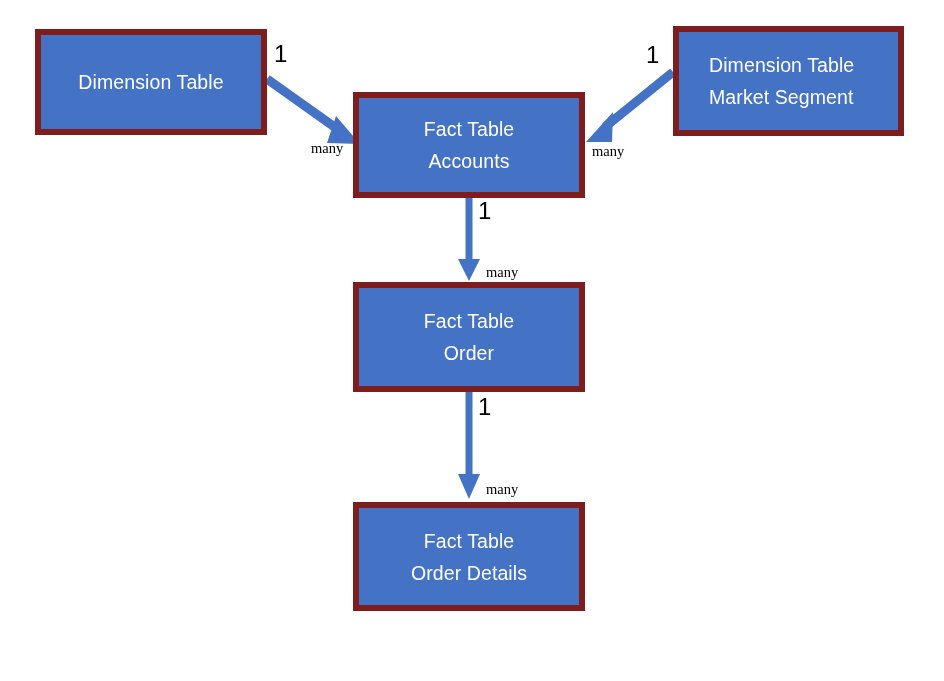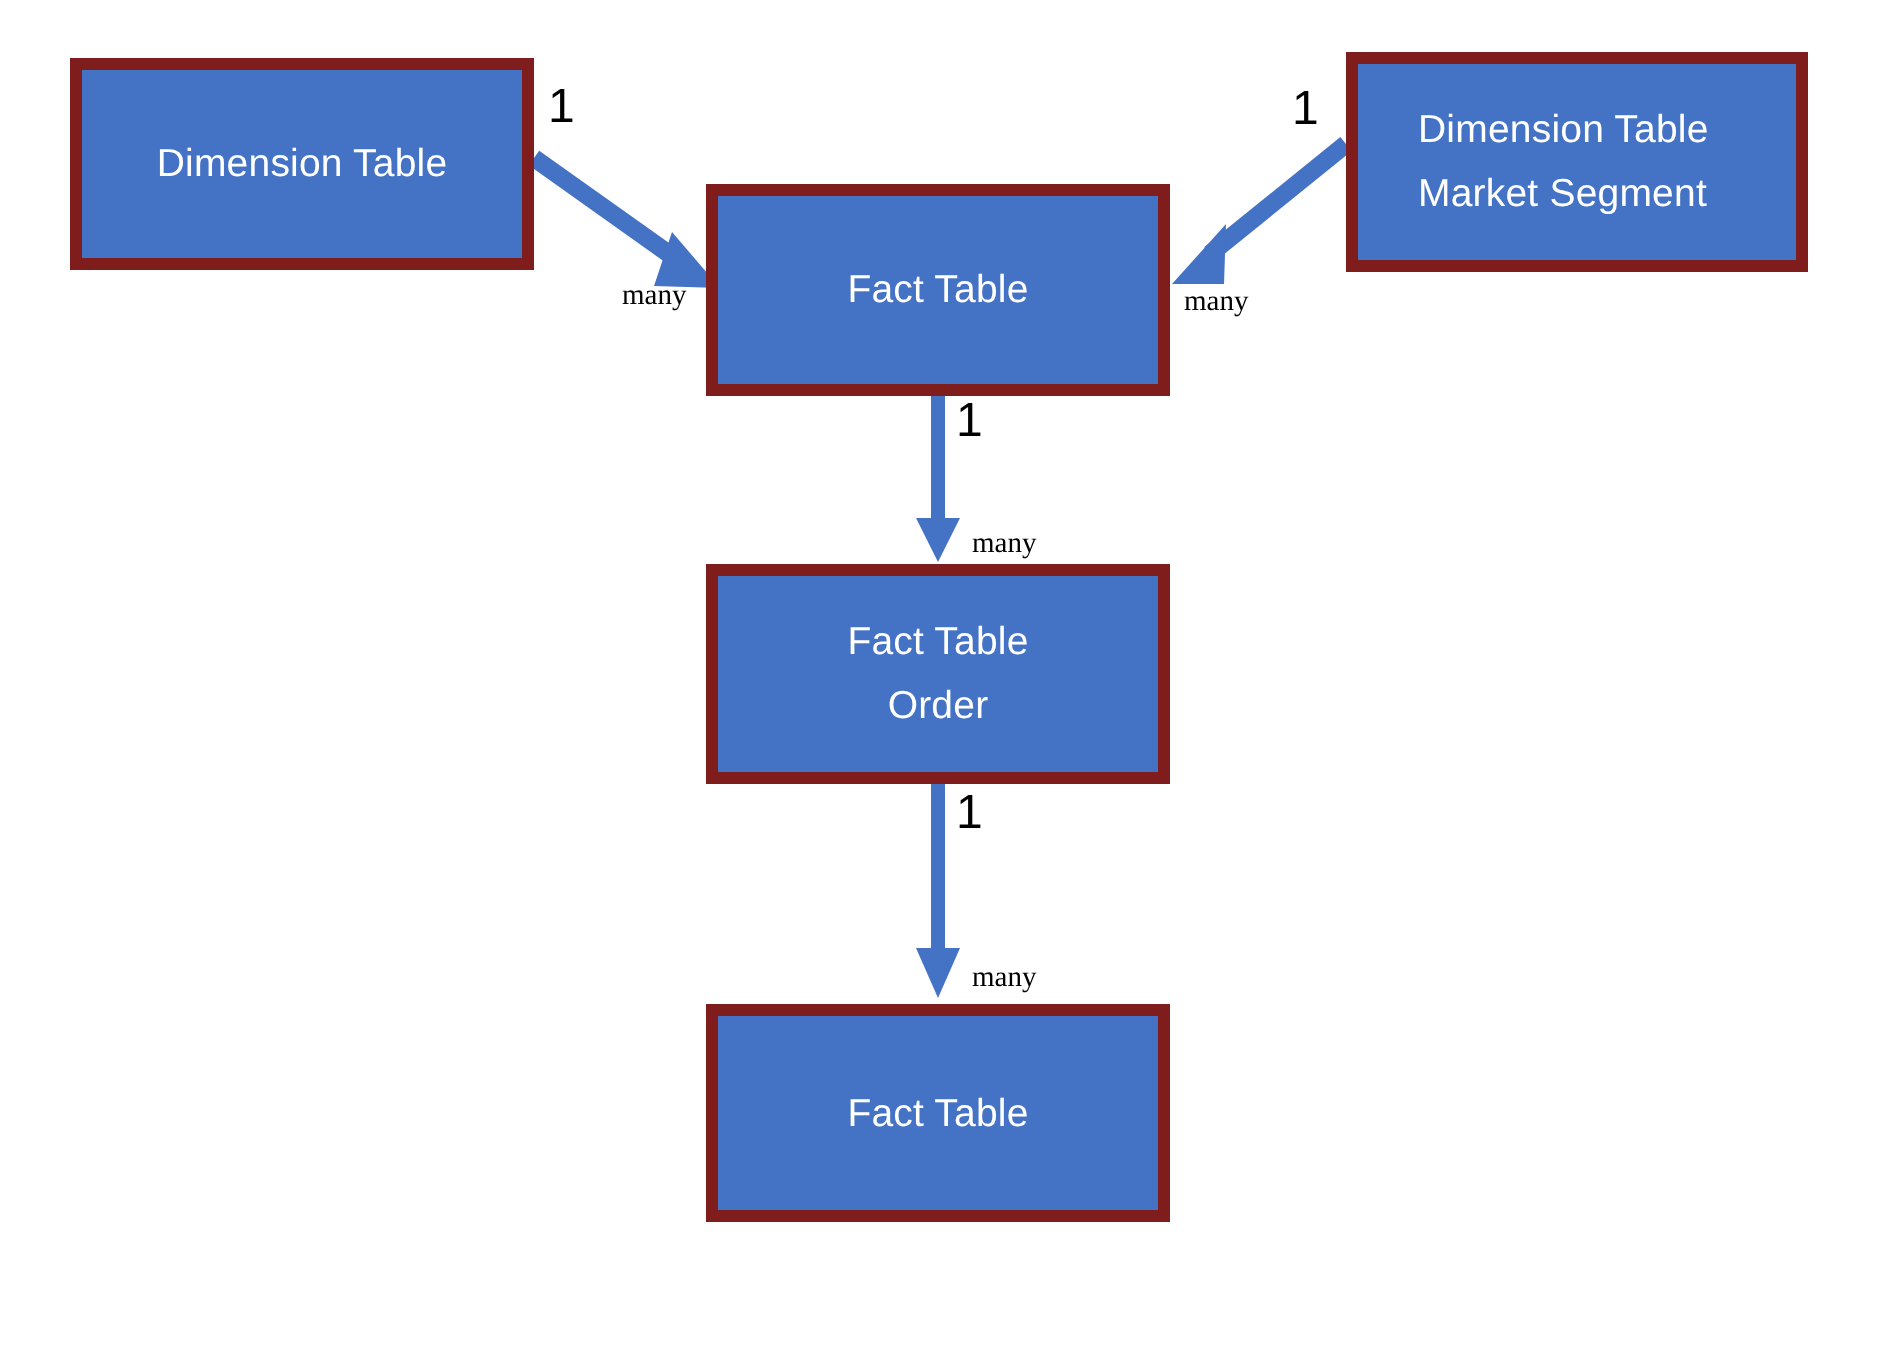--- a/index.html
+++ b/index.html
@@ -100,29 +100,31 @@
     <span class="ln">Dimension Table</span>
   </div>
 
   <div class="node block-align" style="left:673px; top:26px; width:231px; height:110px;">
     <span class="ln">Dimension Table</span>
     <span class="ln">Market Segment</span>
   </div>
 
   <div class="node" style="left:353px; top:92px; width:232px; height:106px;">
     <span class="ln">Fact Table</span>
+    <span class="ln">Accounts</span>
   </div>
 
   <div class="node" style="left:353px; top:282px; width:232px; height:110px;">
     <span class="ln">Fact Table</span>
     <span class="ln">Order</span>
   </div>
 
   <div class="node" style="left:353px; top:502px; width:232px; height:109px;">
     <span class="ln">Fact Table</span>
+    <span class="ln">Order Details</span>
   </div>
 
   <div class="card-label card-one" style="left:274px; top:41px;">1</div>
 
   <div class="card-label card-many" style="left:311px; top:140px;">many</div>
 
   <div class="card-label card-one" style="left:646px; top:42px;">1</div>
 
   <div class="card-label card-many" style="left:592px; top:143px;">many</div>
 

